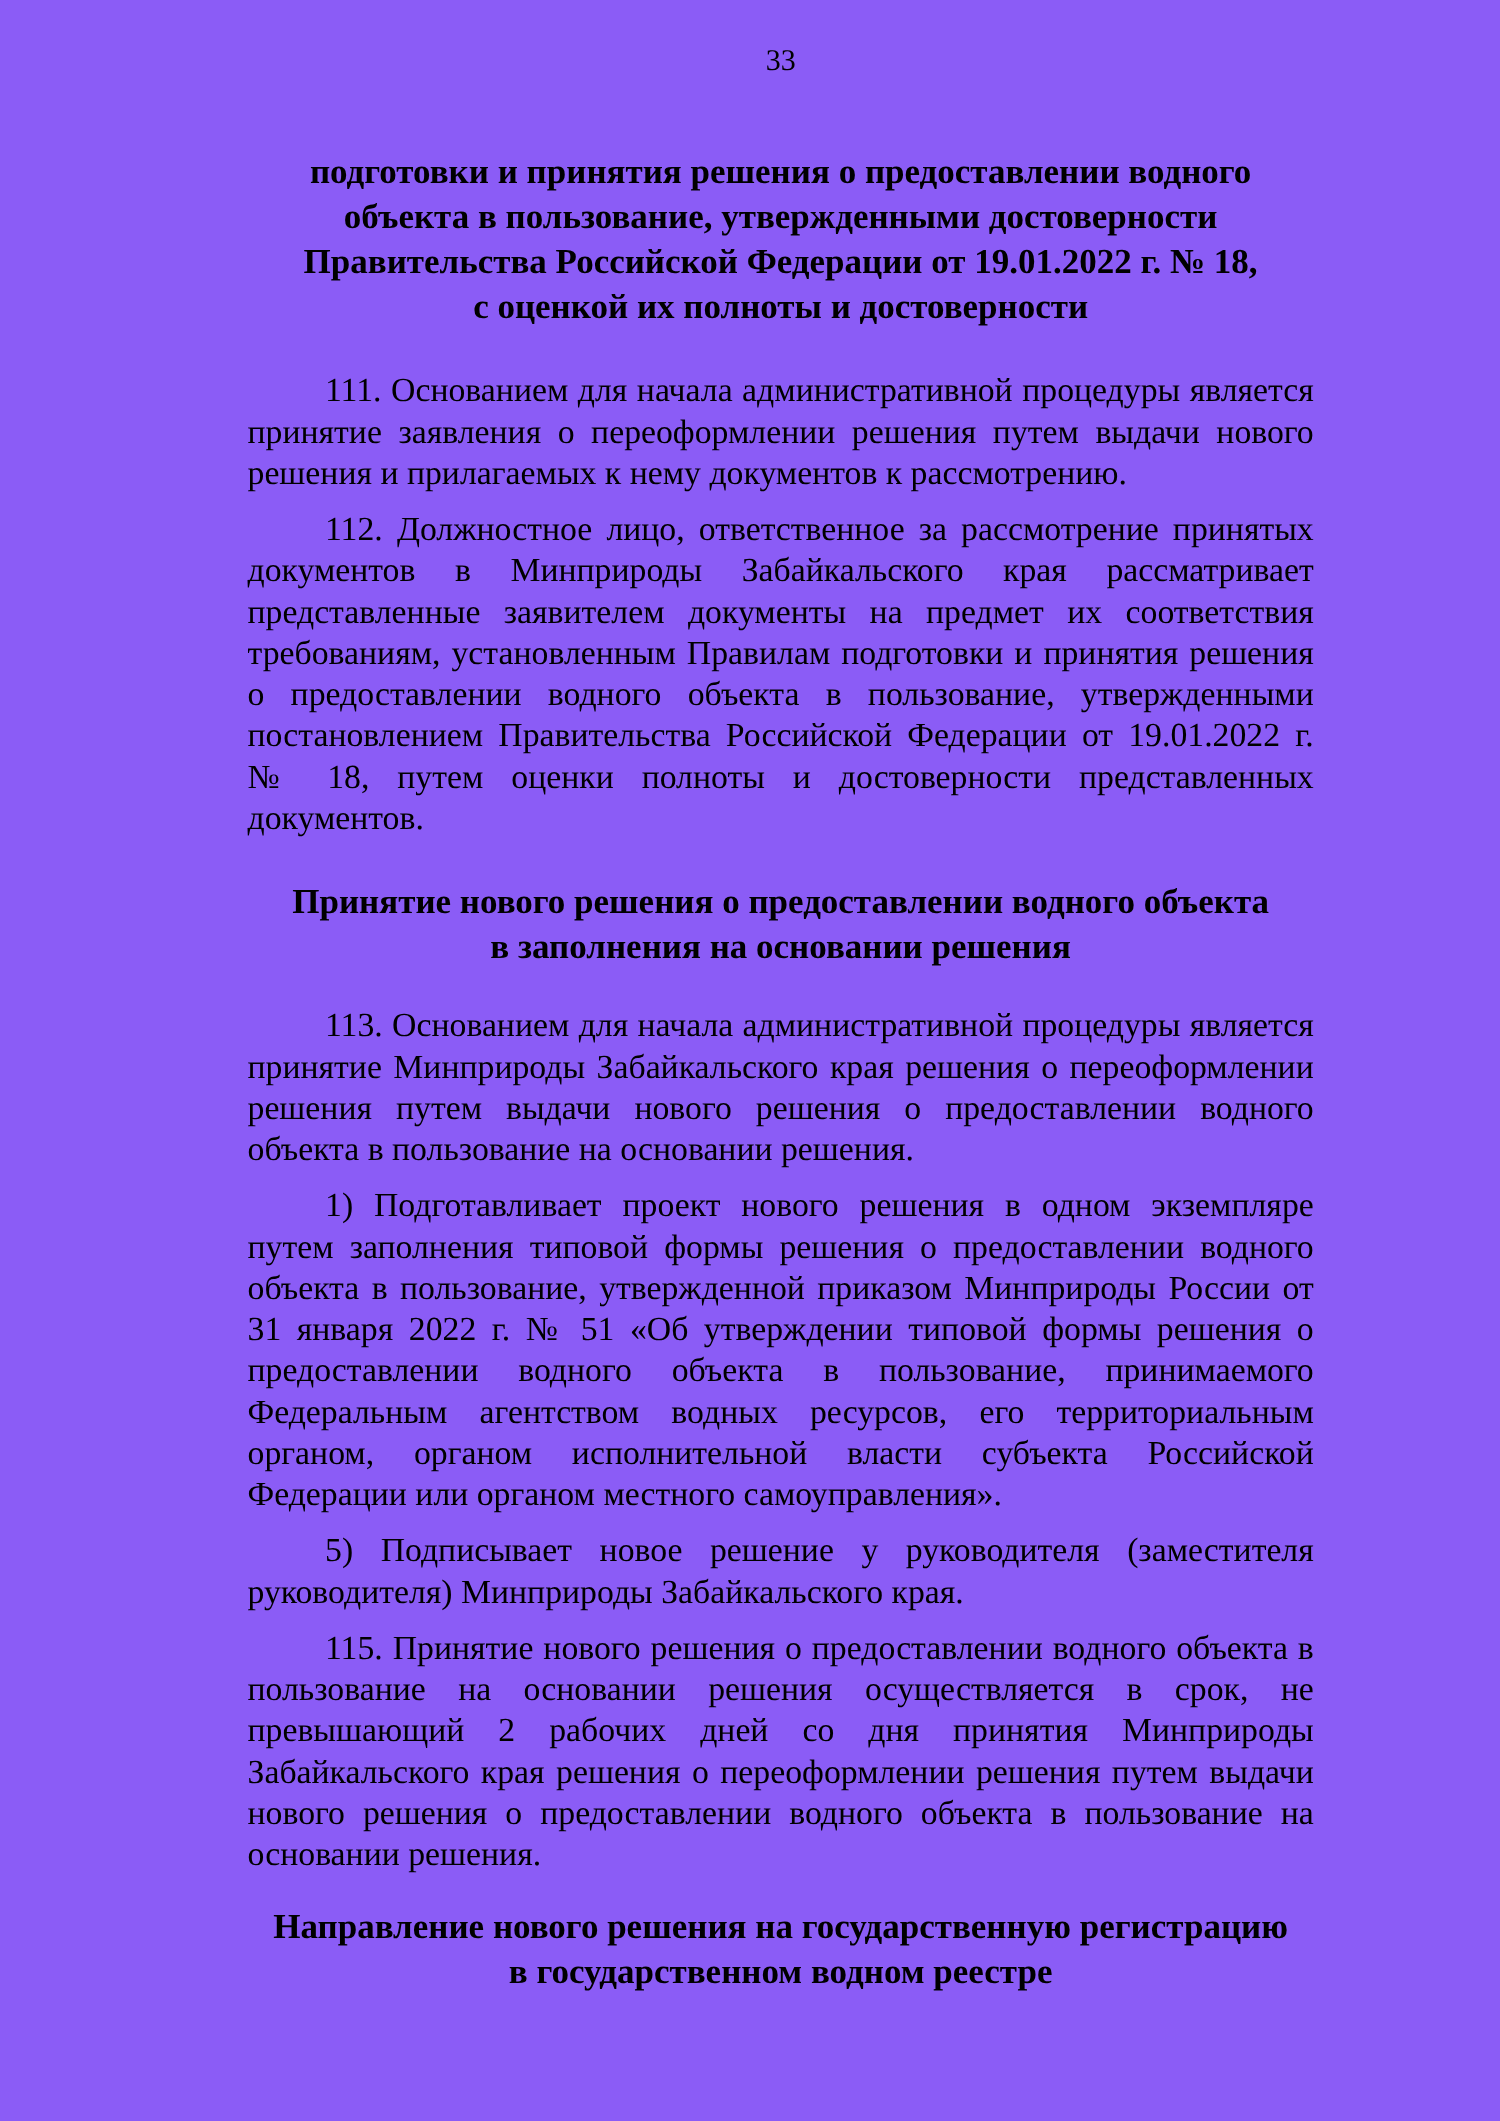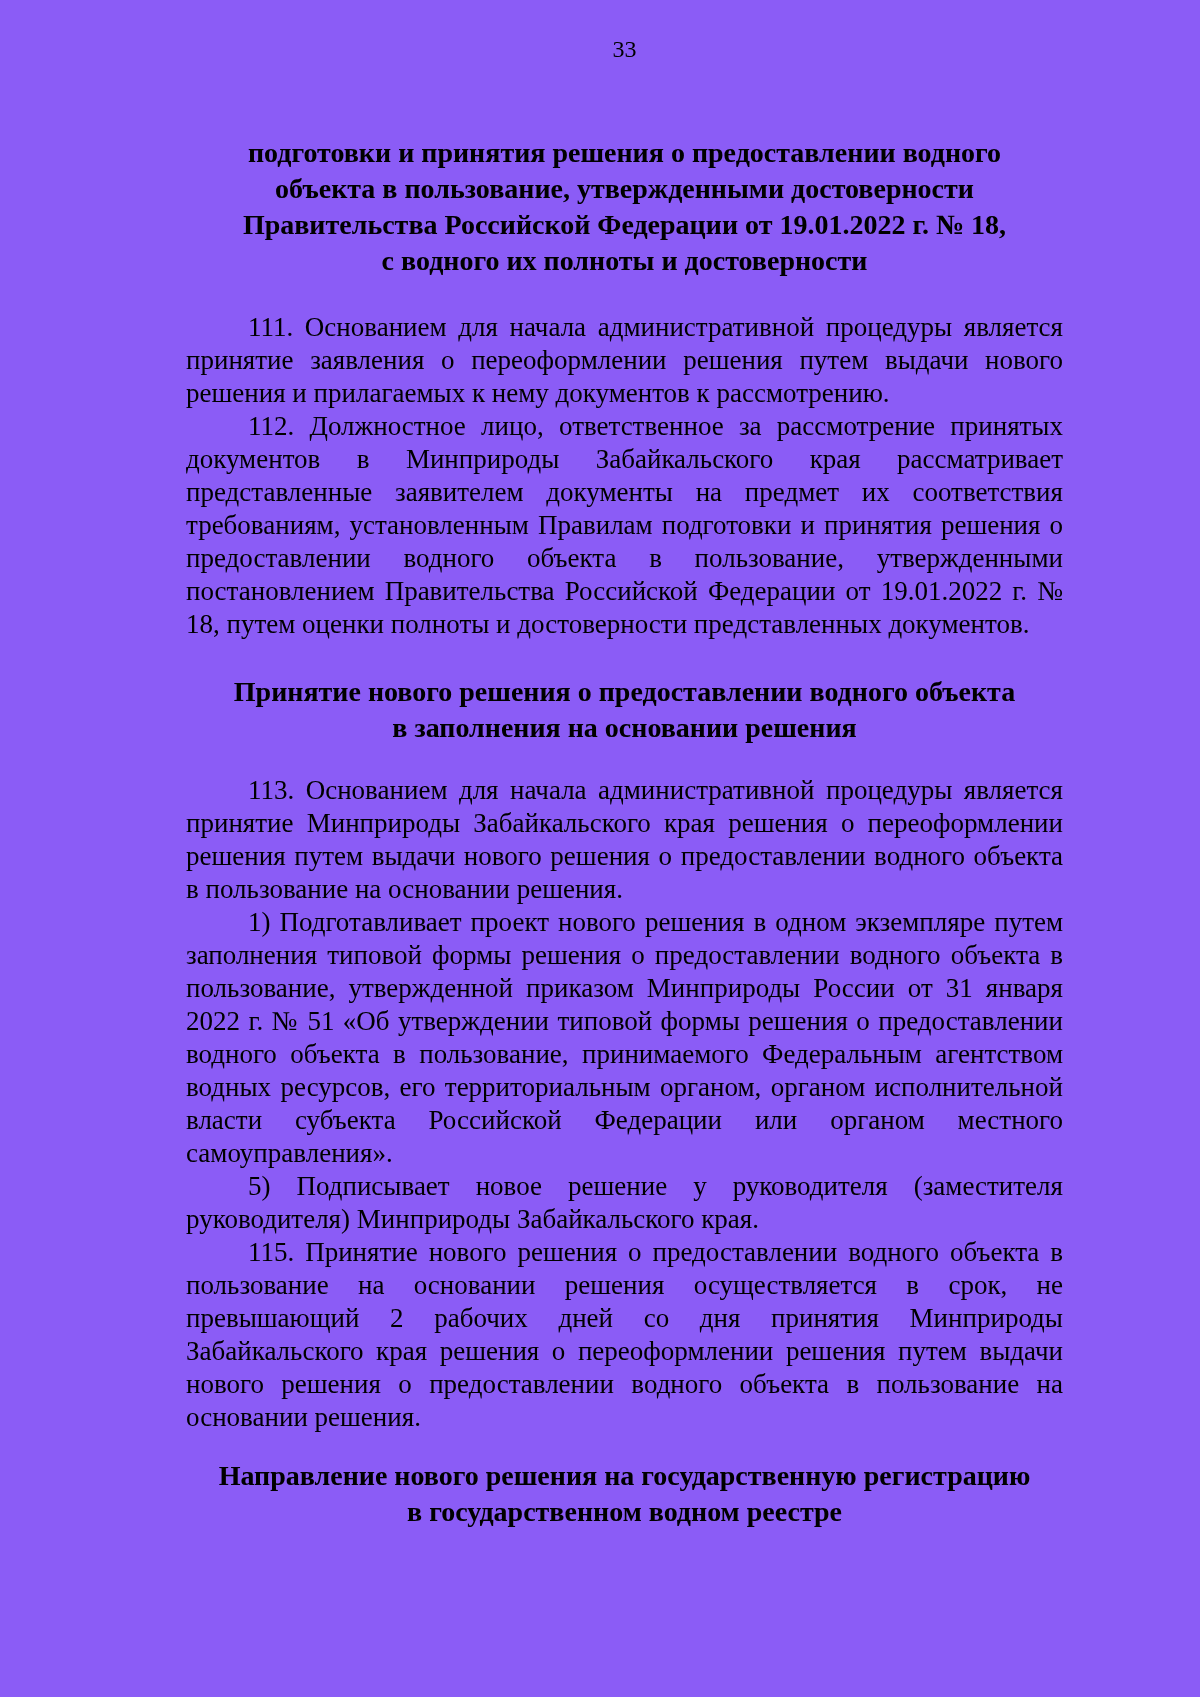--- a/index.html
+++ b/index.html
@@ -28,45 +28,45 @@
   .doc-heading {
     font-weight: bold;
     text-align: center;
     font-size: 28px;
     line-height: 36px;
   }
   .heading-line {
     display: block;
   }
   .body-para {
-    margin: 0;
+    margin: 12px;
     font-size: 27px;
     line-height: 33px;
     text-align: justify;
     text-indent: 62px;
   }
-  .heading-rules      { margin-top: 72px; }
+  .heading-rules      { margin-top: 57px; }
   .para-111           { margin-top: 32px; }
   .heading-adoption   { margin-top: 33px; }
   .para-113           { margin-top: 28px; }
   .heading-registration { margin-top: 24px; }
 </style>
 </head>
 <body>
 
 <div class="page">
   <div class="content">
 
     <div class="page-number">33</div>
 
     <div class="doc-heading heading-rules">
       <span class="heading-line">подготовки и принятия решения о предоставлении водного</span>
       <span class="heading-line">объекта в пользование, утвержденными достоверности</span>
       <span class="heading-line">Правительства Российской Федерации от 19.01.2022 г. № 18,</span>
-      <span class="heading-line">с водного их полноты и достоверности</span>
+      <span class="heading-line">с оценкой их полноты и достоверности</span>
     </div>
 
     <p class="body-para para-111">111. Основанием для начала административной процедуры является принятие заявления о переоформлении решения путем выдачи нового решения и прилагаемых к нему документов к рассмотрению.</p>
 
     <p class="body-para">112. Должностное лицо, ответственное за рассмотрение принятых документов в Минприроды Забайкальского края рассматривает представленные заявителем документы на предмет их соответствия требованиям, установленным Правилам подготовки и принятия решения о предоставлении водного объекта в пользование, утвержденными постановлением Правительства Российской Федерации от 19.01.2022 г. № 18, путем оценки полноты и достоверности представленных документов.</p>
 
     <div class="doc-heading heading-adoption">
       <span class="heading-line">Принятие нового решения о предоставлении водного объекта</span>
       <span class="heading-line">в заполнения на основании решения</span>
     </div>

